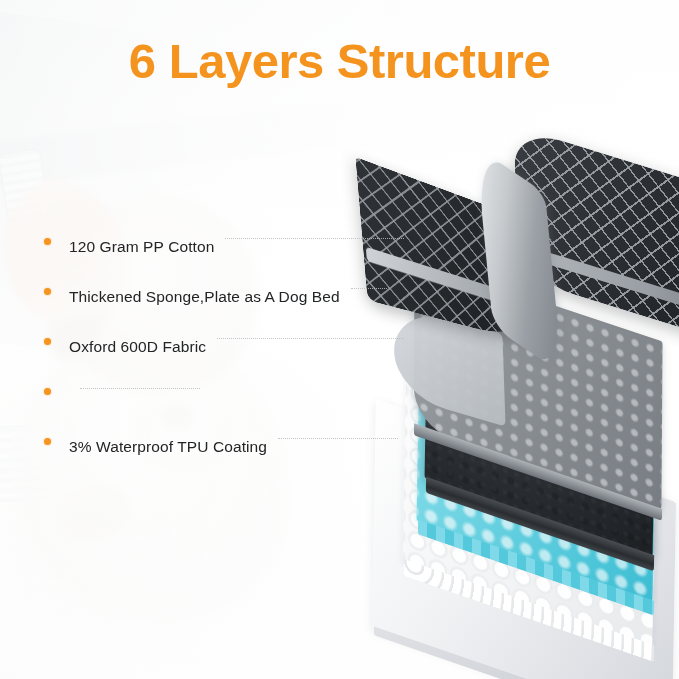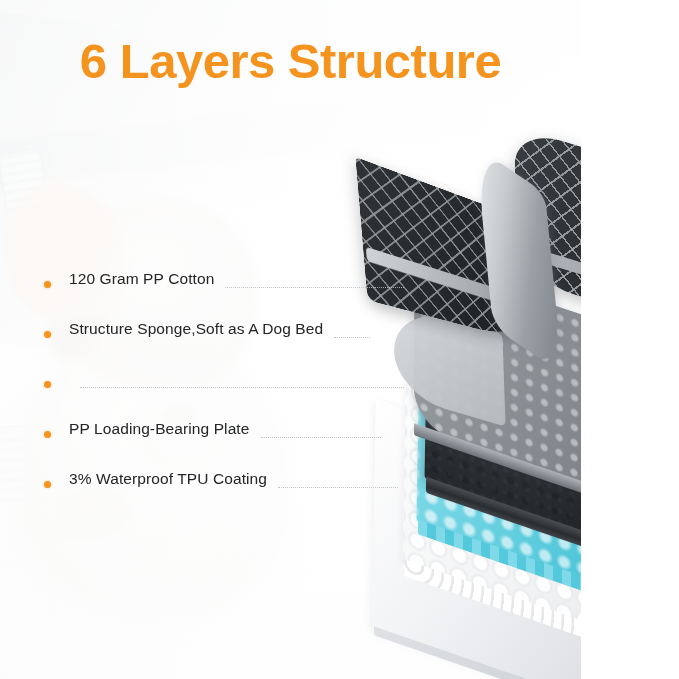--- a/index.html
+++ b/index.html
@@ -11,21 +11,21 @@
   }
 
   body {
     font-family: "Liberation Sans", sans-serif;
     background: #ffffff;
     position: relative;
   }
 
   .infographic {
     position: relative;
-    width: 581px;
+    width: 679px;
     height: 679px;
     overflow: hidden;
     background:
       radial-gradient(ellipse 60% 45% at 22% 72%, rgba(232,226,222,0.55) 0%, rgba(255,255,255,0) 62%),
       radial-gradient(ellipse 45% 30% at 12% 36%, rgba(235,230,226,0.45) 0%, rgba(255,255,255,0) 65%),
       linear-gradient(177deg, #f3f3f4 0%, #fafafa 16%, #ffffff 46%, #ffffff 72%, #f6f6f7 100%);
   }
 
   
   .bg-photo {
@@ -182,21 +182,21 @@
     position: absolute;
     left: 44px;
     top: 238px;
     width: 360px;
     z-index: 7;
   }
   .label-row {
     position: relative;
     height: 50px;
     display: flex;
-    align-items: flex-end;
+    align-items: flex-start;
   }
   .bullet {
     width: 7px; height: 7px;
     border-radius: 50%;
     background: #f5941f;
     flex: 0 0 auto;
     margin-right: 18px;
     box-shadow: 0 0 2px rgba(245,148,31,.55);
   }
   .label-text {
@@ -491,33 +491,33 @@
   <div class="label-list">
 
     <div class="label-row">
       <span class="bullet"></span>
       <span class="label-text">120 Gram PP Cotton</span>
       <span class="leader"></span>
     </div>
 
     <div class="label-row">
       <span class="bullet"></span>
-      <span class="label-text">Structure Sponge,Soft as A Dog Bed</span>
+      <span class="label-text">Thickened Sponge,Plate as A Dog Bed</span>
       <span class="leader short"></span>
     </div>
 
     <div class="label-row">
       <span class="bullet"></span>
+      <span class="label-text">Oxford 600D Fabric</span>
       <span class="leader"></span>
     </div>
 
 
     <div class="label-row">
       <span class="bullet"></span>
-      <span class="label-text">PP Loading-Bearing Plate</span>
       <span class="leader medium"></span>
     </div>
 
     <div class="label-row">
       <span class="bullet"></span>
       <span class="label-text">3% Waterproof TPU Coating</span>
       <span class="leader medium"></span>
     </div>
 
   </div>

